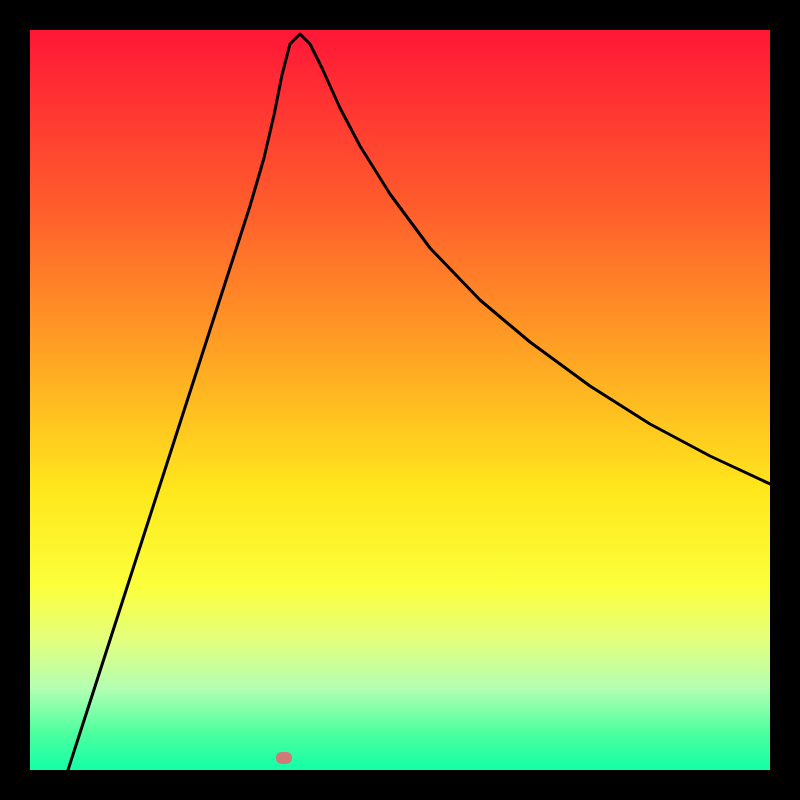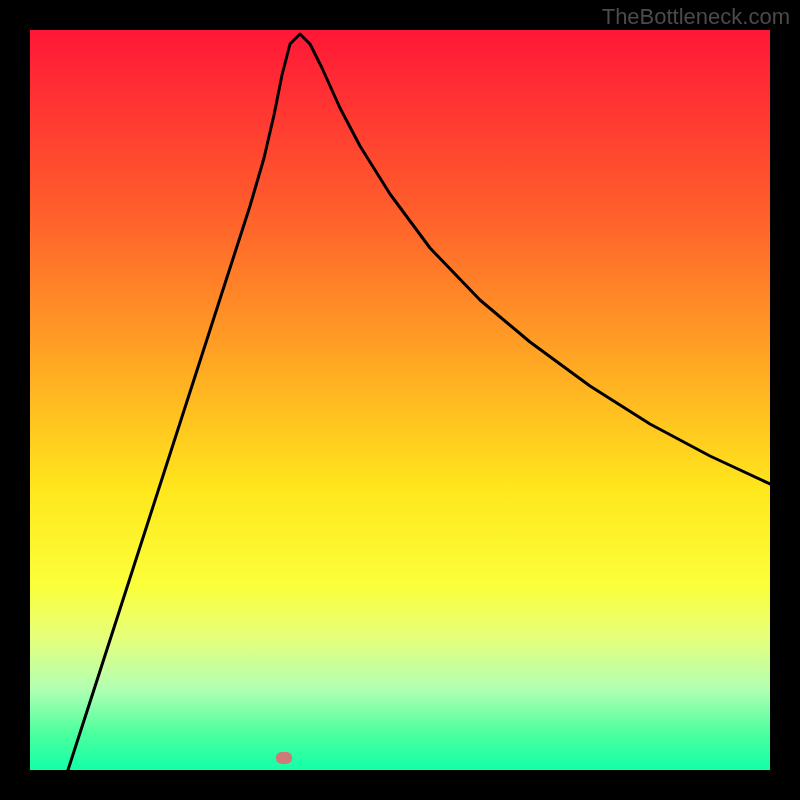--- a/index.html
+++ b/index.html
@@ -45,20 +45,19 @@
     width: 16px;
     height: 12px;
     background: #cf7a78;
     border-radius: 6px / 5px;
   }
 </style>
 </head>
 <body>
 
 <div class="wrap">
-  <div class="watermark">TheBottleneck.com</div>
   <div class="plot-area">
     <svg viewBox="0 0 740 740" preserveAspectRatio="none">
       <path id="curve-path" d="M38 740 L60 672 L80 610 L100 548 L120 486 L140 424 L160 362 L180 300 L200 238 L220 176 L234 128 L244 85 L252 45 L260 14 L270 4 L280 14 L292 38 L310 78 L330 116 L360 164 L400 218 L450 270 L500 312 L560 356 L620 394 L680 426 L740 454" fill="none" stroke="#000" stroke-width="3" stroke-linejoin="round" stroke-linecap="round"></path>
     </svg>
     <div class="marker" id="marker" style="left: 246px; top: 722px;"></div>
   </div>
 </div>
 
 </body></html>

